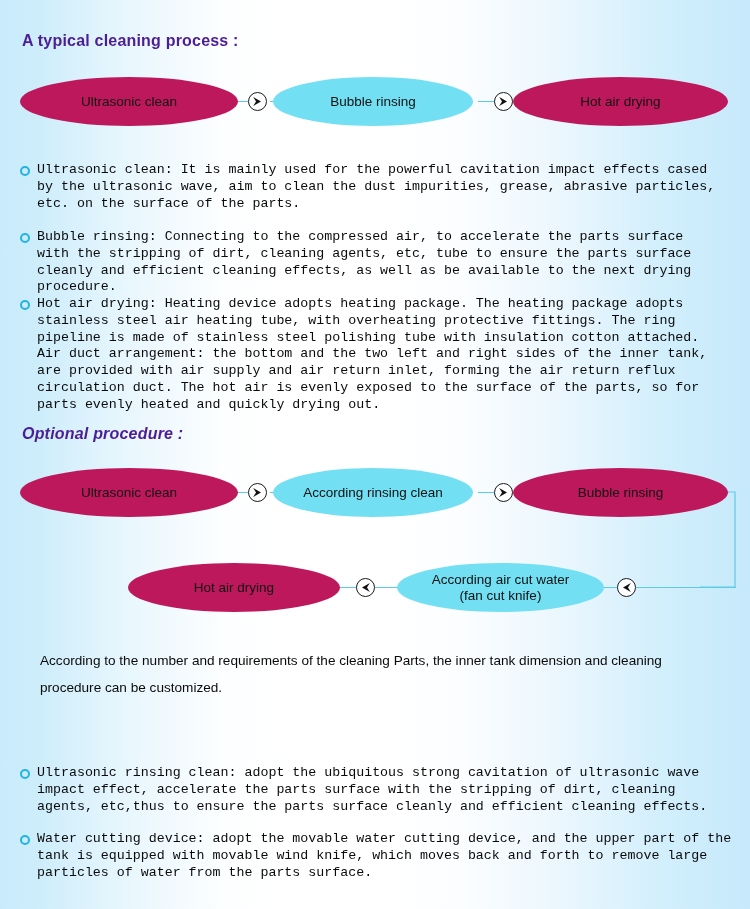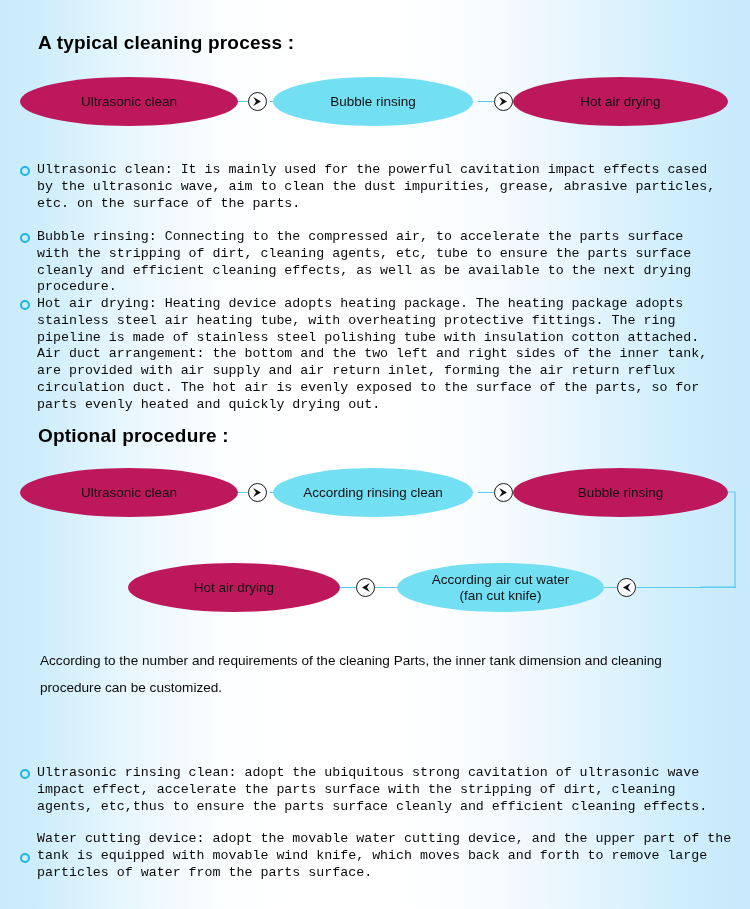--- a/index.html
+++ b/index.html
@@ -28,26 +28,25 @@
 
   .page {
     position: relative;
     width: 750px;
     height: 909px;
   }
 
   
   .section-heading {
     position: absolute;
-    font-size: 19px;
+    font-size: 16px;
     font-weight: bold;
-    color: #000000;
+    color: #4c1d95;
     letter-spacing: 0.2px;
     white-space: nowrap;
-    margin-left: 16px;
   }
 
   
   .flow {
     position: absolute;
   }
   .node {
     position: absolute;
     border-radius: 50%;
     display: flex;
@@ -173,21 +172,21 @@
   <div class="bullet-item" style="left:20px; top:229px; width:700px;">
     <span class="bullet-marker"></span>
     <span class="bullet-text">Bubble rinsing: Connecting to the compressed air, to accelerate the parts surface with the stripping of dirt, cleaning agents, etc, tube to ensure the parts surface cleanly and efficient cleaning effects, as well as be available to the next drying procedure.</span>
   </div>
 
   <div class="bullet-item" style="left:20px; top:296px; width:707px;">
     <span class="bullet-marker"></span>
     <span class="bullet-text">Hot air drying: Heating device adopts heating package. The heating package adopts stainless steel air heating tube, with overheating protective fittings. The ring pipeline is made of stainless steel polishing tube with insulation cotton attached. Air duct arrangement: the bottom and the two left and right sides of the inner tank, are provided with air supply and air return inlet, forming the air return reflux circulation duct. The hot air is evenly exposed to the surface of the parts, so for parts evenly heated and quickly drying out.</span>
   </div>
 
-  <div class="section-heading" style="left:22px; top:425px;">Optional procedure :</div>
+  <div class="section-heading" style="left:22px; top:425px;font-style:italic;">Optional procedure :</div>
 
   <div class="flow">
 
     <div class="connector-line h" style="left:232px; top:492px; width:25px;"></div>
     <div class="connector-line h" style="left:270px; top:492px; width:22px;"></div>
     <div class="connector-line h" style="left:478px; top:492px; width:25px;"></div>
     <div class="connector-line h" style="left:516px; top:492px; width:22px;"></div>
 
     <div class="connector-line h" style="left:338px; top:587px; width:24px;"></div>
     <div class="connector-line h" style="left:375px; top:587px; width:25px;"></div>
@@ -247,18 +246,18 @@
   </div>
 
   <div class="plain-para" style="left:40px; top:647px; width:680px;">According to the number and requirements of the cleaning Parts, the inner tank dimension and cleaning procedure can be customized.</div>
 
 
   <div class="bullet-item" style="left:20px; top:765px; width:712px;">
     <span class="bullet-marker"></span>
     <span class="bullet-text">Ultrasonic rinsing clean: adopt the ubiquitous strong cavitation of ultrasonic wave impact effect, accelerate the parts surface with the stripping of dirt, cleaning agents, etc,thus to ensure the parts surface cleanly and efficient cleaning effects.</span>
   </div>
 
-  <div class="bullet-item" style="left:20px; top:831px; width:714px;align-items:center;">
+  <div class="bullet-item" style="left:20px; top:831px; width:714px;">
     <span class="bullet-marker"></span>
     <span class="bullet-text">Water cutting device: adopt the movable water cutting device, and the upper part of the tank is equipped with movable wind knife, which moves back and forth to remove large particles of water from the parts surface.</span>
   </div>
 
 </div>
 
 </body></html>

